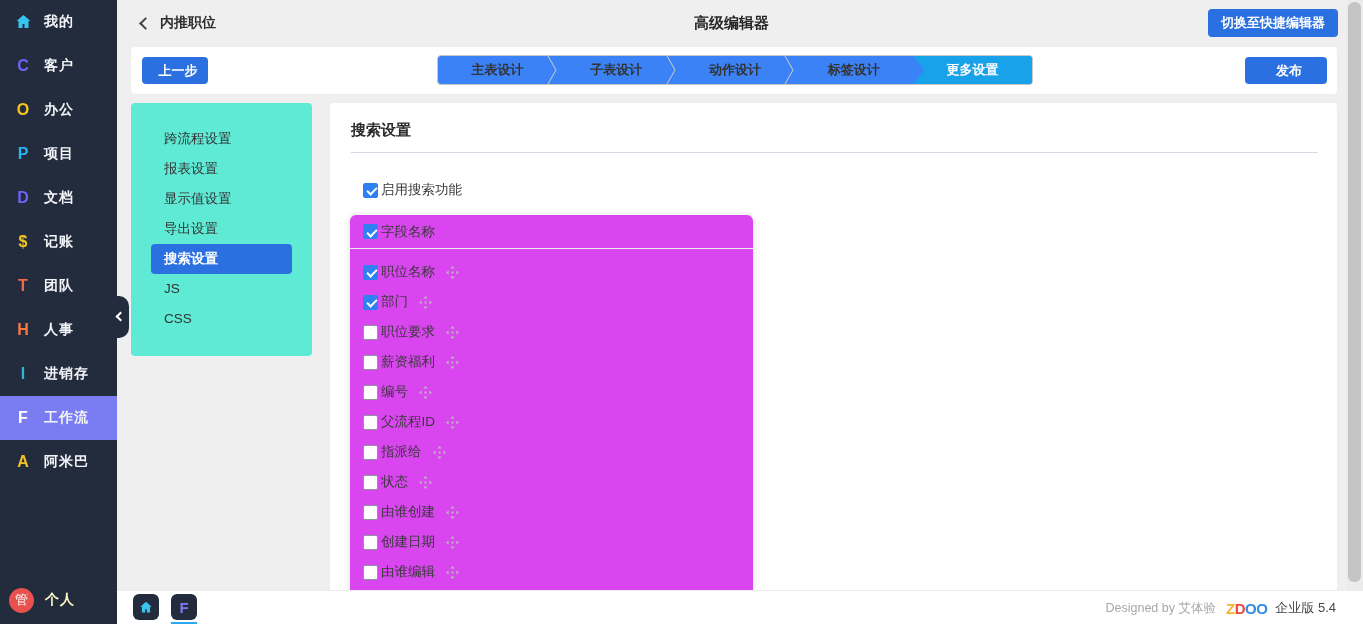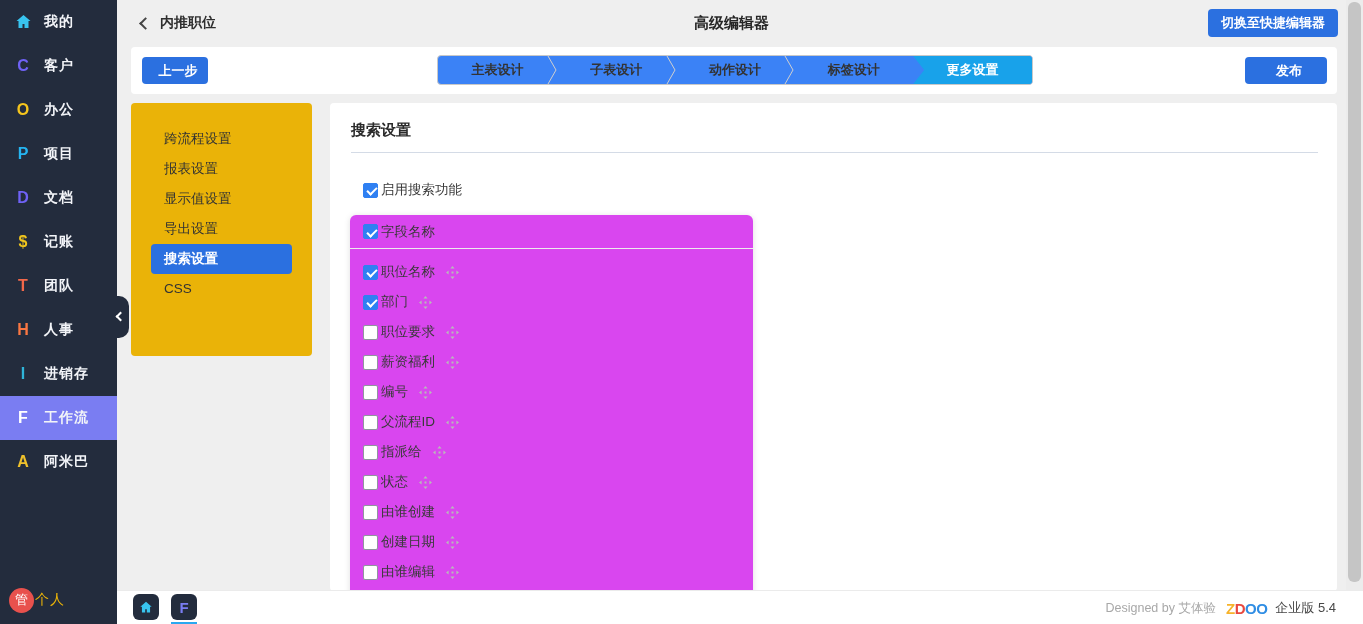--- a/index.html
+++ b/index.html
@@ -11,21 +11,21 @@
   .app-sidebar { position:absolute; left:0; top:0; width:117px; height:624px; background:#232c3d; z-index:7; }
   .app-item { display:flex; align-items:center; height:44px; padding-left:11px; cursor:pointer; }
   .app-item.active { background:#7a7df2; }
   .app-icon { width:24px; display:flex; justify-content:center; align-items:center; }
   .app-icon .letter { font-size:16px; font-weight:bold; font-style:normal; }
   .app-icon .home-svg { display:none; }
   .app-icon.is-home .home-svg { display:block; }
   .app-label { color:#f2f4f8; font-size:14px; font-weight:bold; margin-left:9px; letter-spacing:1px; }
   .user-row { position:absolute; left:0; bottom:2px; width:117px; height:44px; display:flex; align-items:center; padding-left:9px; cursor:pointer; }
   .avatar { width:25px; height:25px; border-radius:50%; background:#e8514d; color:#fff; font-size:13px; display:flex; align-items:center; justify-content:center; }
-  .user-label { color:#eab308; font-size:14px; font-weight:normal; margin-left:1px; letter-spacing:1px; }
+  .user-label { color:#fef9c3; font-size:14px; font-weight:bold; margin-left:11px; letter-spacing:1px; }
   .collapse-tab { position:absolute; left:107px; top:296px; width:22px; height:42px; background:#232c3d; border-radius:0 10px 10px 0; z-index:8; cursor:pointer; }
   .collapse-tab .chev { position:absolute; left:10px; top:17px; width:7px; height:7px; border-left:2px solid #fff; border-bottom:2px solid #fff; transform:rotate(45deg); }
 
   
   .top-header { position:absolute; left:117px; top:0; width:1229px; height:46px; }
   .back-link { position:absolute; left:24px; top:0; height:46px; display:flex; align-items:center; cursor:pointer; }
   .back-chev { width:9px; height:9px; border-left:2px solid #444; border-bottom:2px solid #444; transform:rotate(45deg); margin-right:10px; }
   .back-text { font-size:14px; font-weight:bold; color:#2e2e2e; }
   .page-title { position:absolute; left:0; right:0; top:0; height:46px; display:flex; align-items:center; justify-content:center; font-size:15px; font-weight:bold; color:#262626; pointer-events:none; }
   .btn { background:#2b70e0; color:#fff; border:none; border-radius:4px; font-size:13px; font-weight:bold; cursor:pointer; font-family:inherit; display:flex; align-items:center; justify-content:center;padding-left:6px; }
@@ -36,21 +36,21 @@
   .prev-btn { position:absolute; left:11px; top:10px; width:66px; height:27px; }
   .publish-btn { position:absolute; right:10px; top:10px; width:82px; height:27px; }
   .steps { position:absolute; left:306px; top:8px; width:596px; height:30px; display:flex; background:#3b82f6; border:1px solid #c8c8c8; border-radius:4px; overflow:hidden; }
   .step { flex:1; position:relative; display:flex; align-items:center; justify-content:center; font-size:13px; font-weight:bold; color:#333; cursor:pointer; }
   .step .sep { position:absolute; right:0; top:0; }
   .step:last-child .sep { display:none; }
   .step:has(+ .active) .sep { display:none; }
   .step.active { background:#18a2ea; color:#fff; clip-path:polygon(0 0, 100% 0, 100% 100%, 0 100%, 11px 50%); }
 
   
-  .settings-nav { position:absolute; left:131px; top:103px; width:181px; height:253px; background:#eab308; border-radius:4px; padding-top:21px; z-index:2; }
+  .settings-nav { position:absolute; left:131px; top:103px; width:181px; height:253px; background:#5eead4; border-radius:4px; padding-top:21px; z-index:2; }
   .sn-item { margin:0 20px; padding-left:13px; height:30px; line-height:30px; font-size:13.5px; color:#333; border-radius:4px; cursor:pointer; white-space:nowrap; }
   .sn-item.active { background:#2b70e0; color:#fff; font-weight:bold; }
 
   
   .main-panel { position:absolute; left:330px; top:103px; width:1007px; height:488px; background:#fff; border-radius:4px; overflow:hidden; z-index:2; }
   .mp-title { position:absolute; left:21px; top:18px; font-size:15px; font-weight:bold; color:#2b2b2b; }
   .mp-rule { position:absolute; left:21px; right:19px; top:49px; border-top:1px solid #d4dbe6; }
   .enable-row { position:absolute; left:33px; top:77px; height:20px; display:flex; align-items:center; cursor:pointer; }
   .cb { position:relative; width:15px; height:15px; border:1px solid #8f969e; border-radius:2px; background:#fff; flex:0 0 auto; cursor:pointer; }
   .cb.checked { background:#2f80f2; border-color:#2f80f2; }
@@ -237,20 +237,21 @@
       <div class="sn-item">跨流程设置</div>
 
       <div class="sn-item">报表设置</div>
 
       <div class="sn-item">显示值设置</div>
 
       <div class="sn-item">导出设置</div>
 
       <div class="sn-item active">搜索设置</div>
 
+      <div class="sn-item">JS</div>
 
       <div class="sn-item">CSS</div>
     </aside>
 
   <section class="main-panel">
     <h2 class="mp-title">搜索设置</h2>
     <div class="mp-rule"></div>
 
     <label class="enable-row">
       <span class="cb checked"></span>

